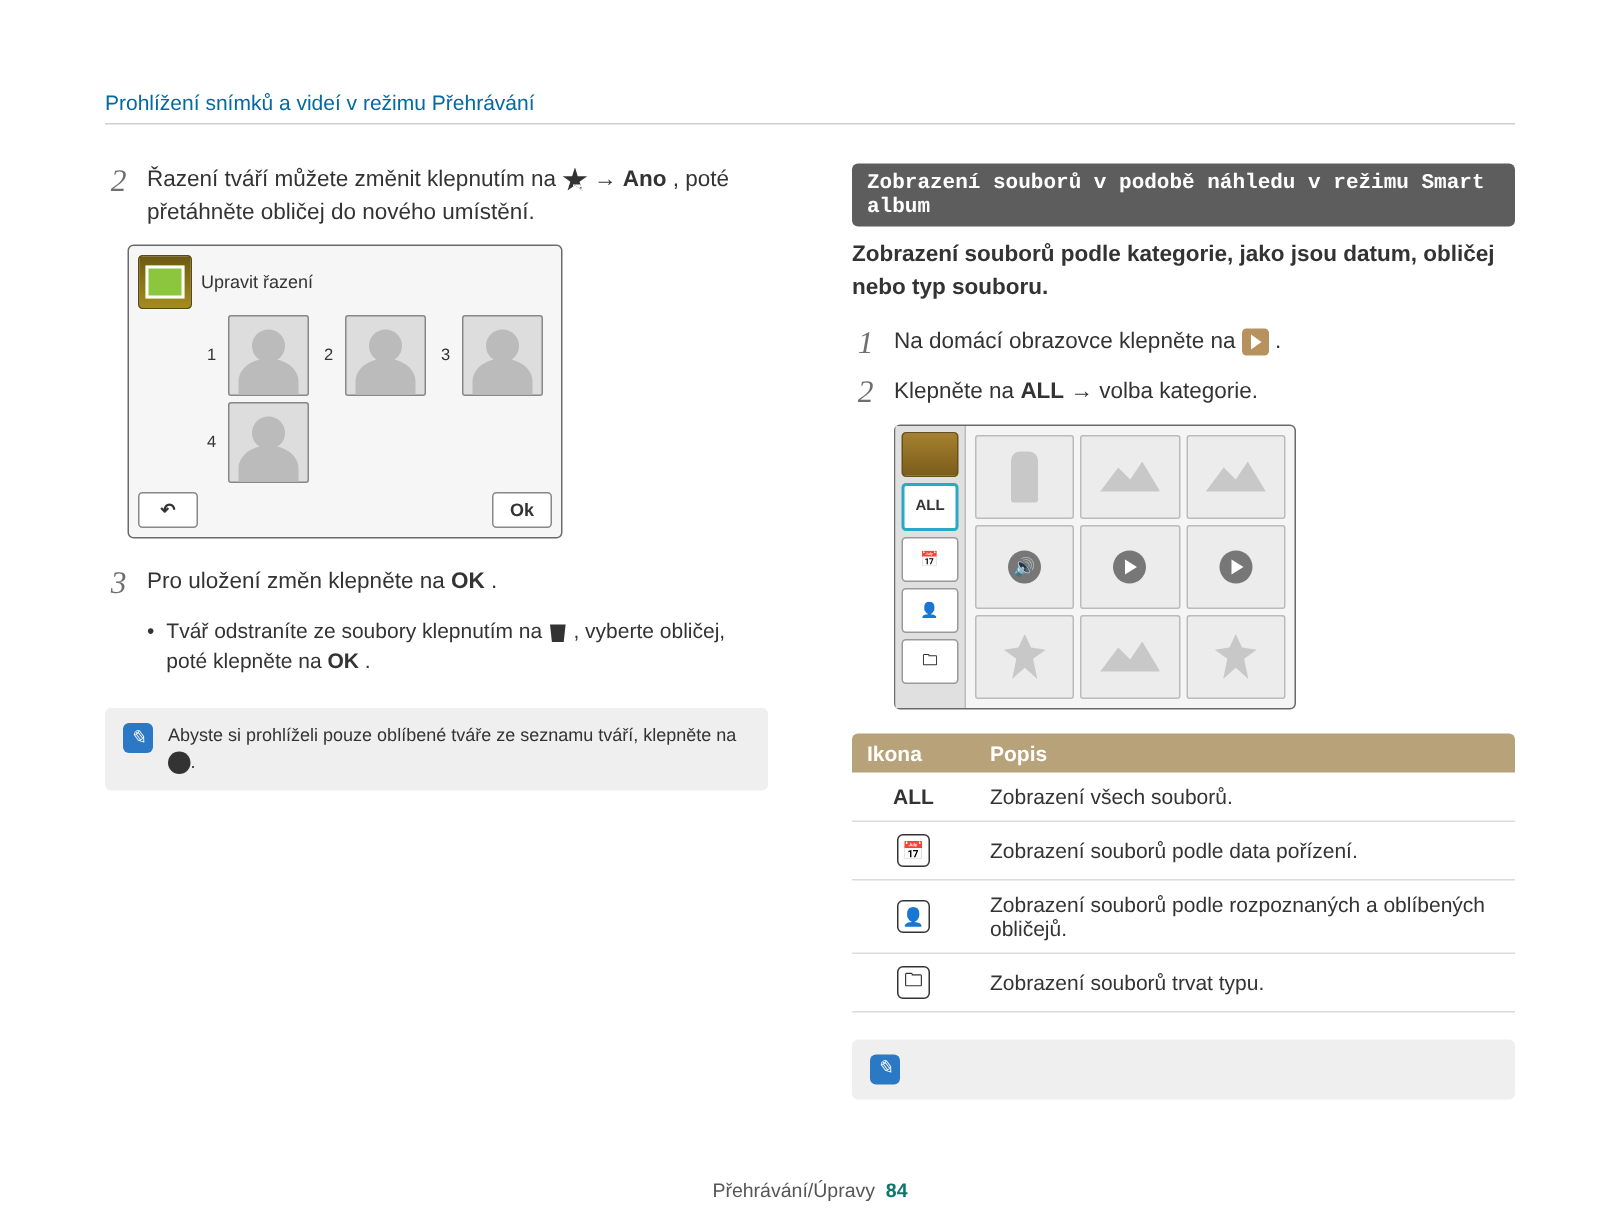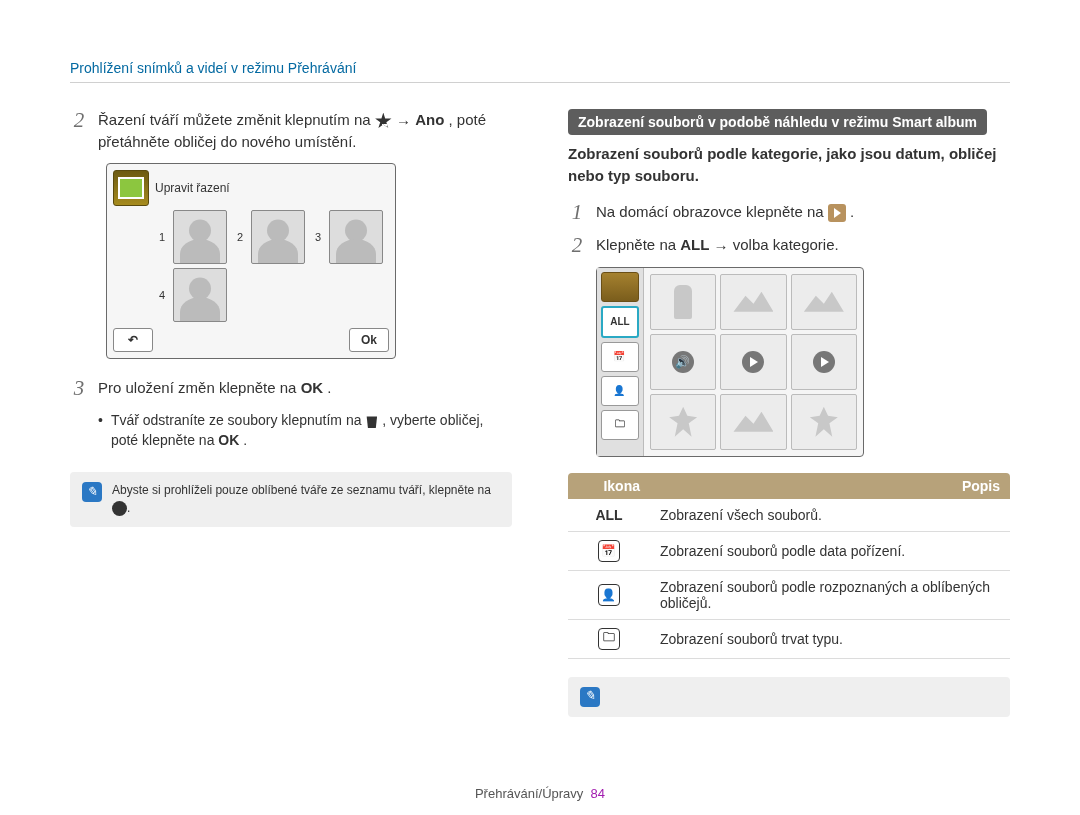--- a/index.html
+++ b/index.html
@@ -54,21 +54,21 @@
   .icon-inline {
     display: inline-block;
     vertical-align: middle;
   }
   
   .ui1 {
     width: 276px;
     border: 1px solid #6a6a6a;
     border-radius: 4px;
     background: #f6f6f6;
-    margin: 6px 0 18px 36px;
+    margin: 6px 0 18px 15px;
     padding: 6px 6px 6px 6px;
   }
   .ui1-top {
     display: flex;
     align-items: center;
     gap: 6px;
   }
   .ui1-nav {
     width: 34px; height: 34px;
     background: linear-gradient(#6d5a12,#a68b1e);
@@ -144,20 +144,21 @@
     background:#2b78c4;color:#fff;
     display:flex;align-items:center;justify-content:center;
     font-size:13px;font-style:italic;flex-shrink:0;
   }
   
   .sub-bar {
     background:#5d5d5d;color:#fff;font-weight:bold;
     font-size:14px;border-radius:4px;
     padding:5px 10px;margin-bottom:8px;
     display:inline-block;
+    font-family:Liberation Mono, monospace;
   }
   .para { font-size:15px;line-height:1.45;margin-bottom:14px;font-weight:bold; }
   .play-ico {
     display:inline-block;width:18px;height:18px;
     background:#b8925e;border-radius:3px;vertical-align:middle;
     position:relative;
   }
   .play-ico::after{
     content:"";position:absolute;left:6px;top:4px;
     border-left:7px solid #fff;border-top:5px solid transparent;border-bottom:5px solid transparent;
@@ -200,40 +201,40 @@
   .play-over::after{content:"";border-left:8px solid #fff;border-top:5px solid transparent;border-bottom:5px solid transparent;margin-left:2px;}
   .snd-over {
     position:absolute;width:22px;height:22px;border-radius:50%;
     background:#777;color:#fff;font-size:12px;display:flex;align-items:center;justify-content:center;
   }
   
   table.icon-tbl {
     border-collapse:collapse;width:100%;font-size:14px;margin-top:4px;
   }
   .icon-tbl th {
-    background:#b7a27a;color:#fff;text-align:right;font-weight:bold;
+    background:#b7a27a;color:#fff;text-align:left;font-weight:bold;
     padding:5px 10px;
   }
   .icon-tbl th:first-child{width:62px;border-top-left-radius:4px;}
   .icon-tbl th:last-child{border-top-right-radius:4px;}
   .icon-tbl td {
     padding:8px 10px;border-bottom:1px solid #dcdcdc;vertical-align:middle;
   }
   .icon-tbl td:first-child{text-align:center;font-weight:bold;}
   .tbl-ico {
     display:inline-flex;width:20px;height:20px;border:1.5px solid #333;border-radius:4px;
     align-items:center;justify-content:center;font-size:12px;
   }
   .note-box ul{margin:0;padding-left:16px;}
   .note-box li{margin-bottom:4px;}
   .footer {
     position:absolute;left:0;right:0;bottom:14px;
     text-align:center;font-size:13px;color:#555;
   }
-  .footer .pn{color:#a21caf;}
+  .footer .pn{color:#0f766e;font-weight:bold;}
   .star-g{display:inline-block;width:17px;height:17px;background:#333;clip-path:polygon(50% 0,61% 35%,98% 35%,68% 57%,79% 91%,50% 70%,21% 91%,32% 57%,2% 35%,39% 35%);vertical-align:middle;position:relative;}
   .star-g::after{content:"123";position:absolute;right:-2px;bottom:-5px;font-size:7px;color:#333;background:#fff;}
   .trash-g{display:inline-block;width:13px;height:15px;background:#333;vertical-align:middle;clip-path:polygon(10% 20%,90% 20%,80% 100%,20% 100%);position:relative;}
   .trash-g::before{content:"";position:absolute;left:-2px;top:-4px;width:17px;height:3px;background:#333;}
   .circ-g{display:inline-block;width:15px;height:15px;border-radius:50%;background:#333;vertical-align:middle;}
 </style>
 </head>
 <body>
 
 <div class="page">

